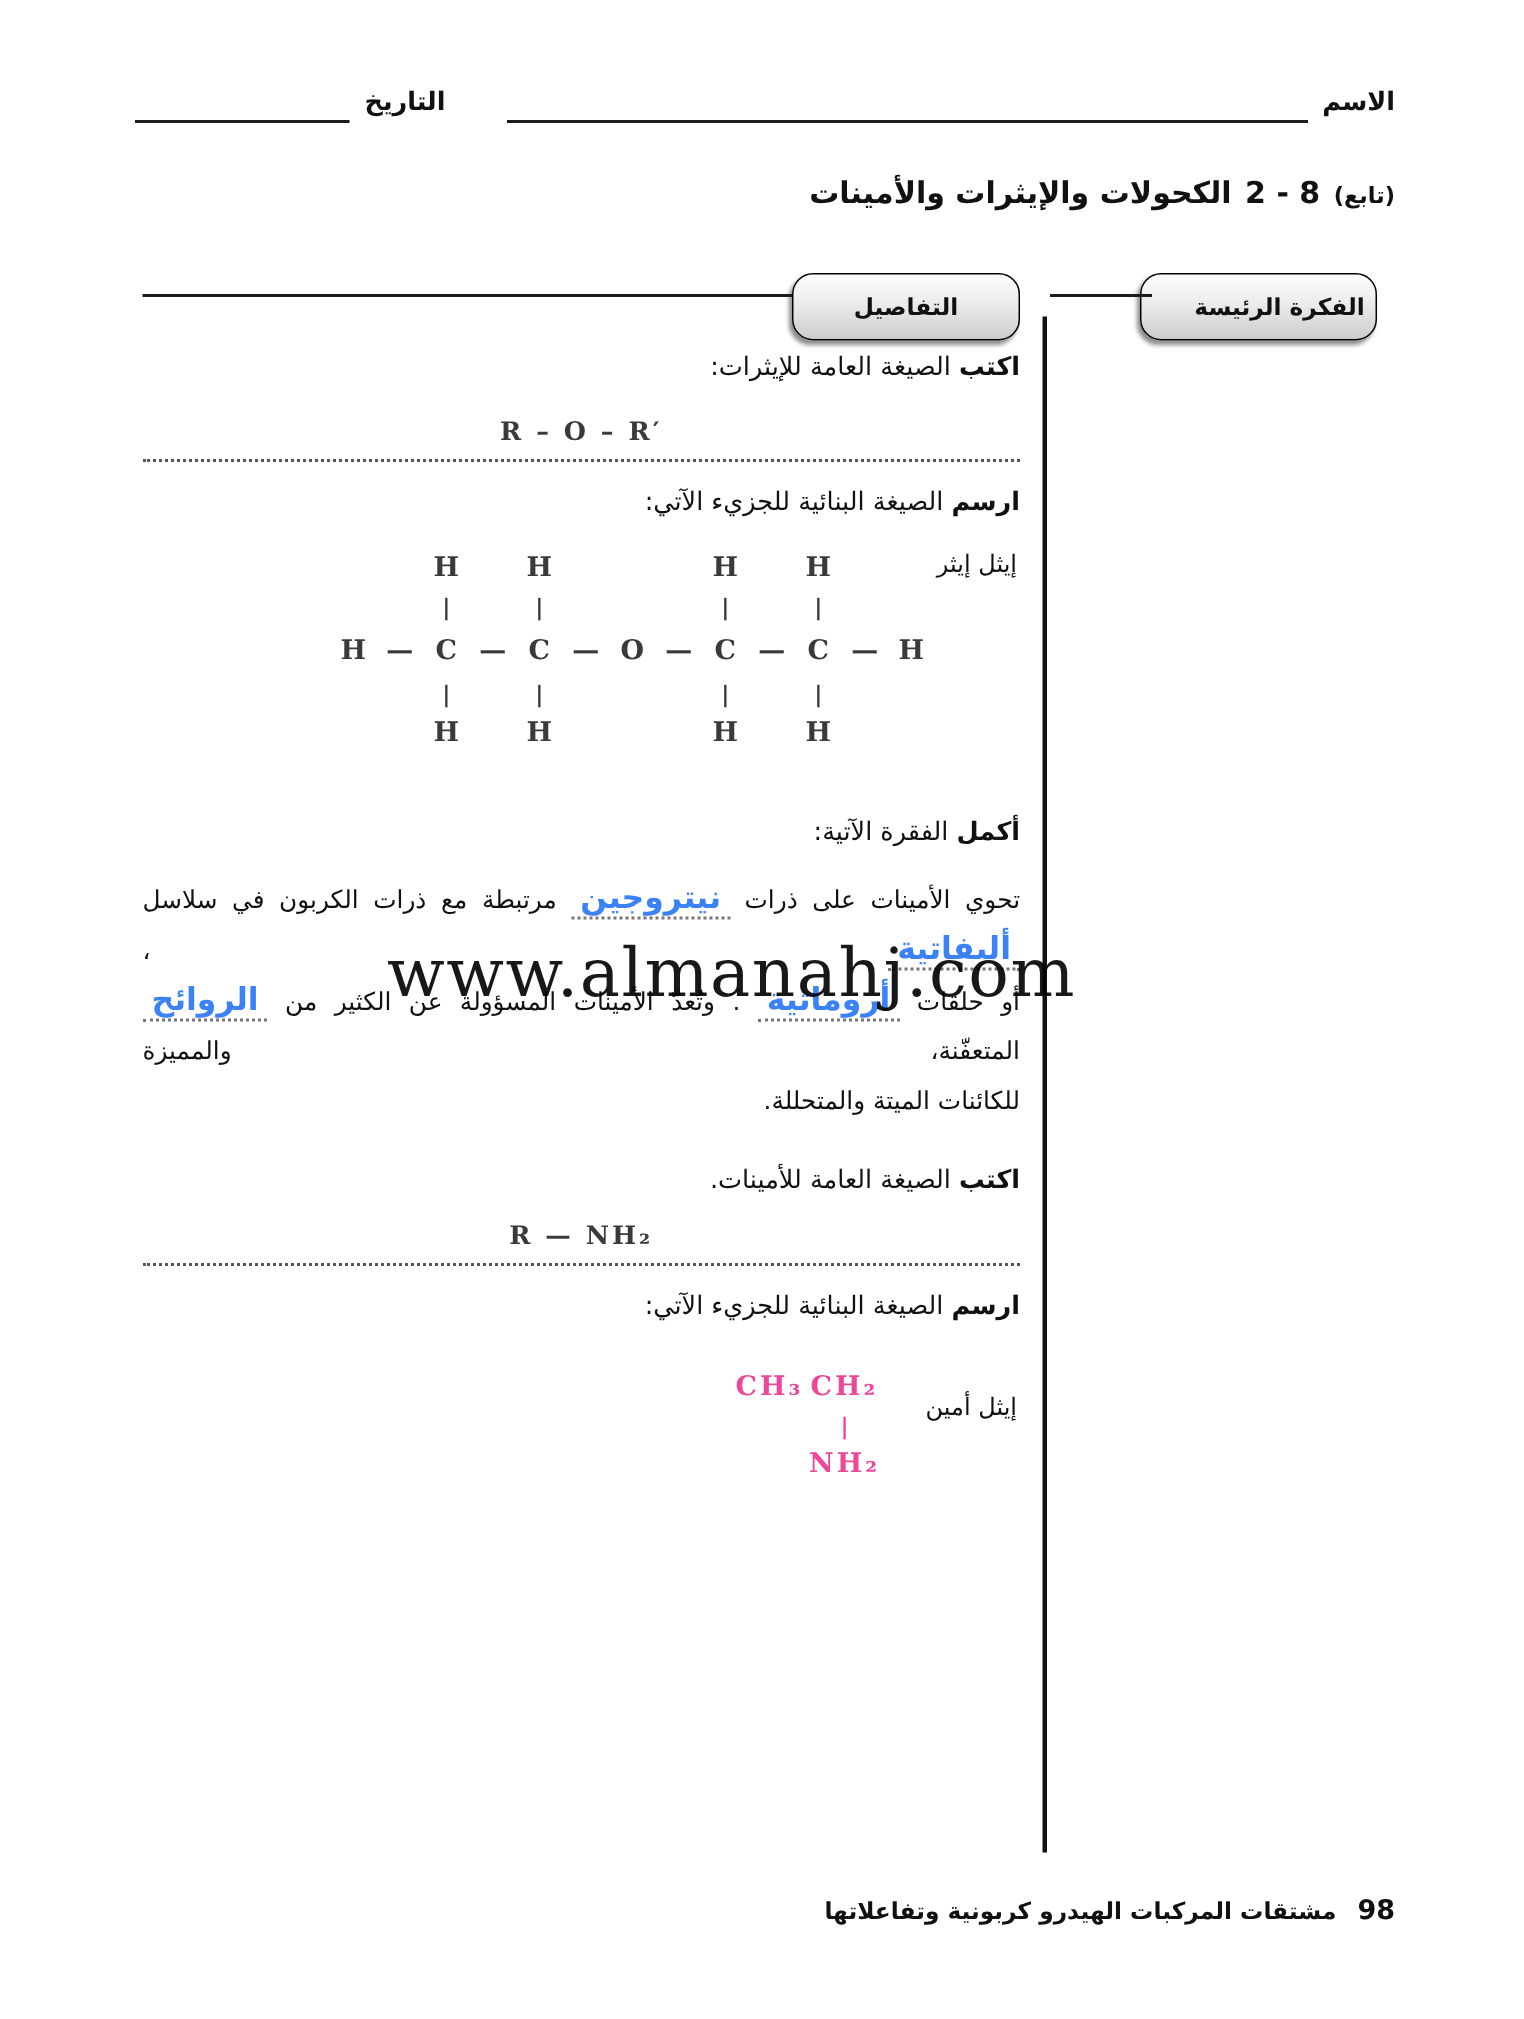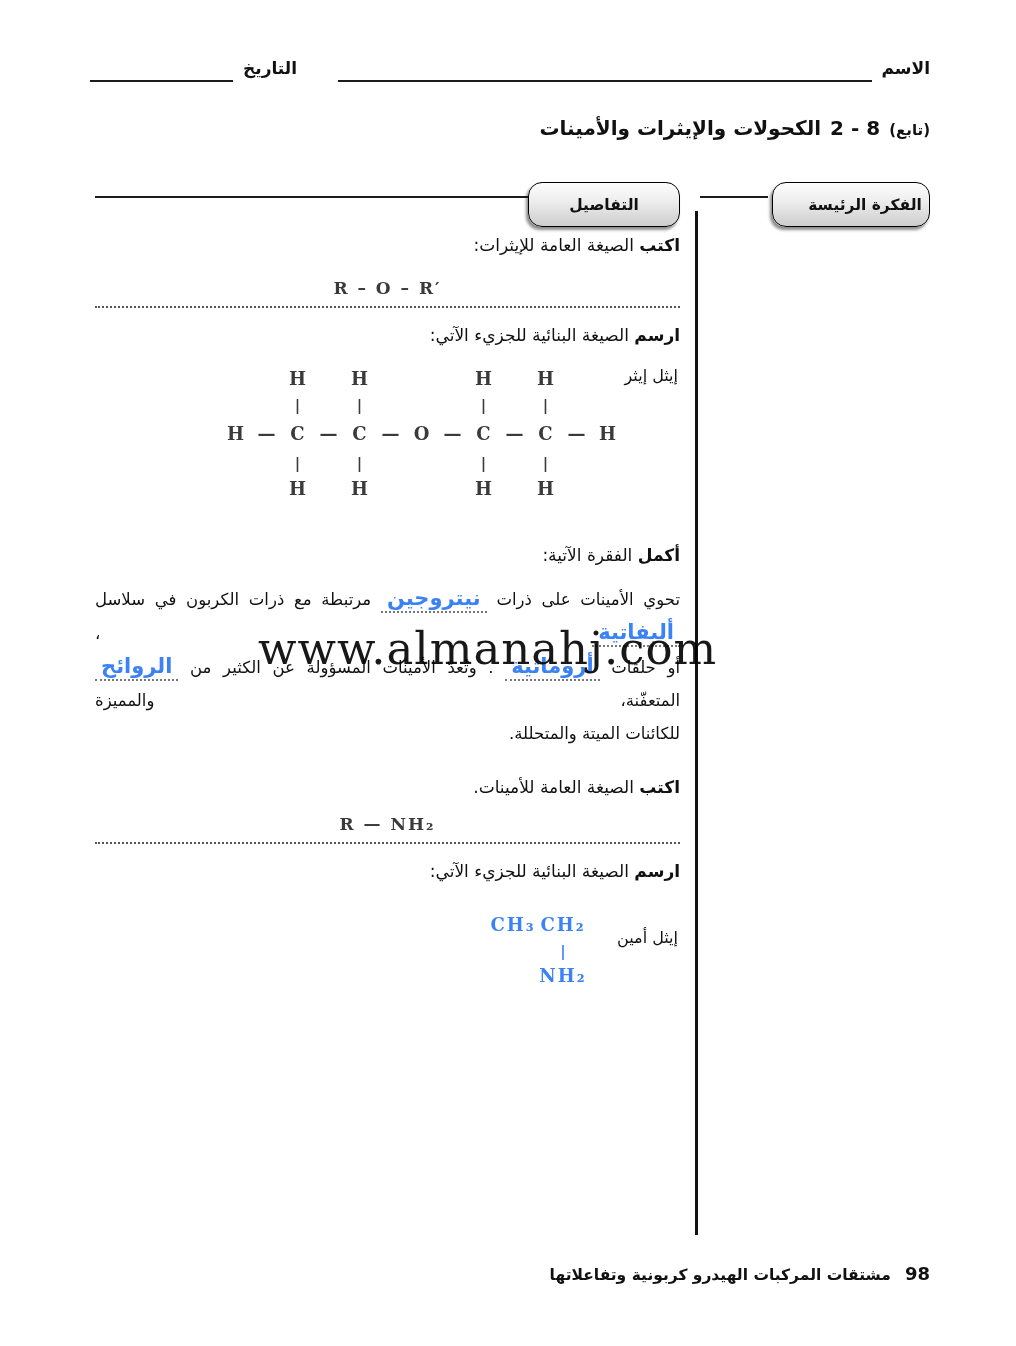--- a/index.html
+++ b/index.html
@@ -70,21 +70,21 @@
   .chem-grid.row-atom { line-height:26px; }
   .chem-grid.row-bond { line-height:26px; font-size:15px; }
   .chem-grid.row-main { line-height:32px; }
   .g3 { grid-column:3; } .g5 { grid-column:5; } .g9 { grid-column:9; } .g11 { grid-column:11; }
 
   .amine-grid {
     position:absolute; left:393px; top:0;
     display:grid; grid-template-columns:repeat(2,50px);
     direction:ltr; text-align:center;
     font-family:"DejaVu Serif","Liberation Serif",serif;
-    font-weight:bold; color:#3b82f6; font-size:18px; letter-spacing:2px;
+    font-weight:bold; color:#ec4899; font-size:18px; letter-spacing:2px;
   }
   .amine-grid .r1 { line-height:30px; }
   .amine-grid .r2 { grid-column:2; line-height:22px; font-size:15px; letter-spacing:0; }
   .amine-grid .r3 { grid-column:2; line-height:28px; }
 
   
   .paragraph { margin-top:14px; font-size:16.5px; }
   .para-line { line-height:33px; text-align:right; }
   .para-line.just { text-align:justify; text-align-last:justify; }
   .answer {
@@ -115,21 +115,21 @@
   <div class="rule" style="top:80px; left:338px; width:534px;"></div>
   <div class="hdr-label" style="top:58px; left:243px;">التاريخ</div>
   <div class="rule" style="top:80px; left:90px; width:143px;"></div>
 
   <div class="title-row">
     <span class="title-continued">(تابع)</span>
     <span class="title-number">2 - 8</span>
     <span class="title-text">الكحولات والإيثرات والأمينات</span>
   </div>
 
-  <div class="pill" style="top:182px; right:86px; width:158px;padding-left:28px;">الفكرة الرئيسة</div>
+  <div class="pill" style="top:182px; right:98px; width:158px;padding-left:28px;">الفكرة الرئيسة</div>
   <div class="rule" style="top:196px; left:700px; width:68px;"></div>
   <div class="pill" style="top:182px; left:528px; width:152px;">التفاصيل</div>
   <div class="rule" style="top:196px; left:95px; width:433px;"></div>
 
   <div class="v-divider"></div>
 
 
   <div class="details">
 
     <div class="prompt">

